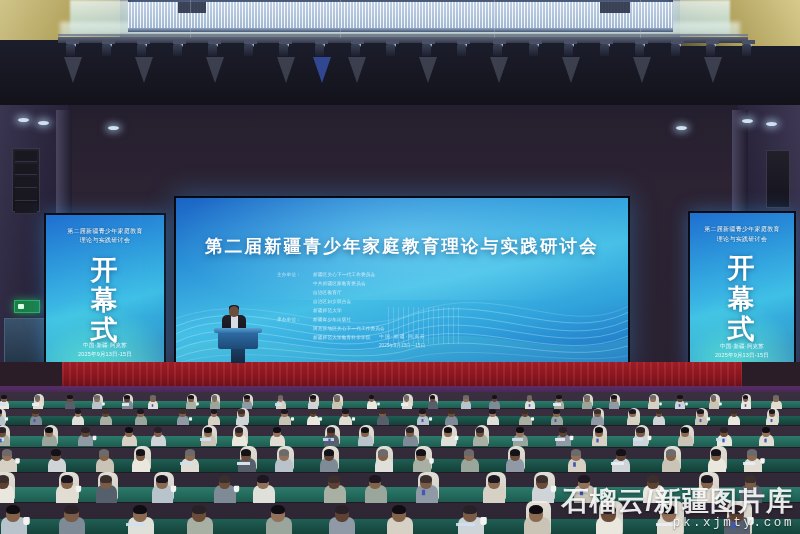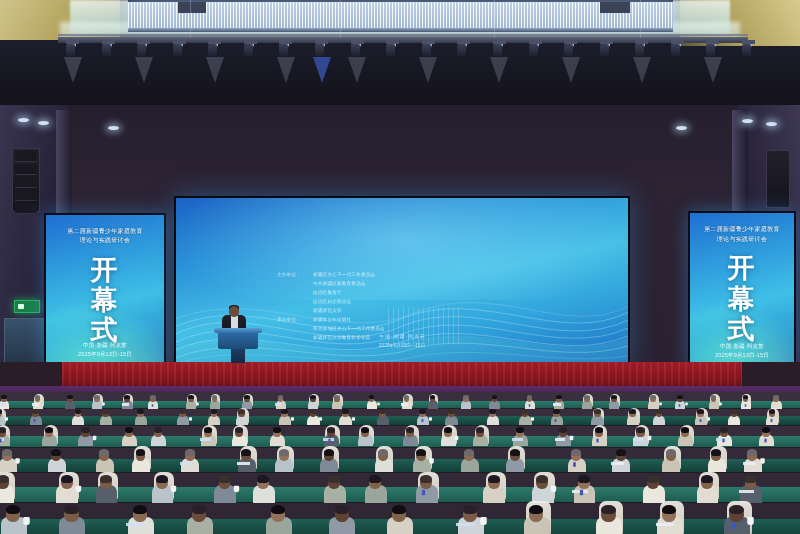--- a/index.html
+++ b/index.html
@@ -372,20 +372,21 @@
         <path d="M0,90 C70,62 150,100 226,84 C300,58 380,100 452,78"></path>
       </g>
       <g fill="none" stroke="#ffffff" stroke-opacity=".22" stroke-width="0.7">
         <path d="M0,50 C90,18 160,78 240,44 C320,12 390,70 452,38"></path>
         <path d="M0,96 C70,74 150,100 226,92 C300,72 380,100 452,88"></path>
       </g>
       <path d="M0,100 L0,80 C70,52 150,100 226,76 C300,50 380,96 452,70 L452,100 Z" fill="#6fe6d2" fill-opacity=".16"></path>
     </svg>
     <div class="scr-city"></div>
 
+    <div class="scr-title">第二届新疆青少年家庭教育理论与实践研讨会</div>
 
     <div class="scr-org">
       <div><span class="lbl">主办单位：</span><span>新疆区关心下一代工作委员会</span></div>
       <div><span class="lbl"></span><span>中共新疆区家教育委员会</span></div>
       <div><span class="lbl"></span><span>自治区教育厅</span></div>
       <div><span class="lbl"></span><span>自治区妇女联合会</span></div>
       <div><span class="lbl"></span><span>新疆师范大学</span></div>
       <div><span class="lbl">承办单位：</span><span>新疆青少年出版社</span></div>
       <div><span class="lbl"></span><span>阿克苏地区关心下一代工作委员会</span></div>
       <div><span class="lbl"></span><span>新疆师范大学教育科学学院</span></div>
@@ -876,14 +877,18 @@
       <div class="head" style="left: 662.181px; top: 504.7px; width: 14.3px; height: 9.672px; background: rgb(15, 13, 18); border-radius: 50% 50% 35% 35%;"></div>
       <div class="paper" style="left: 655.681px; top: 522.9px; width: 18.2px; background: rgb(232, 238, 245);"></div>
       <div class="chair" style="left: 726.857px; top: 500.8px; width: 24.7px; height: 33.8px; opacity: 0.92;"></div>
       <div class="torso" style="left: 724.257px; top: 517.232px; width: 26px; height: 20.8px; background: rgb(86, 96, 108);"></div>
       <div class="head" style="left: 729.457px; top: 506px; width: 14.3px; height: 15.6px; background: rgb(93, 66, 51);"></div>
       <div class="head" style="left: 729.457px; top: 504.7px; width: 14.3px; height: 9.672px; background: rgb(42, 33, 40); border-radius: 50% 50% 35% 35%;"></div>
       <div class="cup" style="left: 747.657px; top: 517.7px; transform: scale(1.3);"></div>
       <div class="badge" style="left: 732.057px; top: 522.9px; transform: scale(1.3);"></div>
     </div>
 
+  <div class="wm">
+    <div class="wm-cn">石榴云/新疆图片库</div>
+    <div class="wm-url">pk.xjmty.com</div>
+  </div>
 
 </div>
 
 </body></html>

